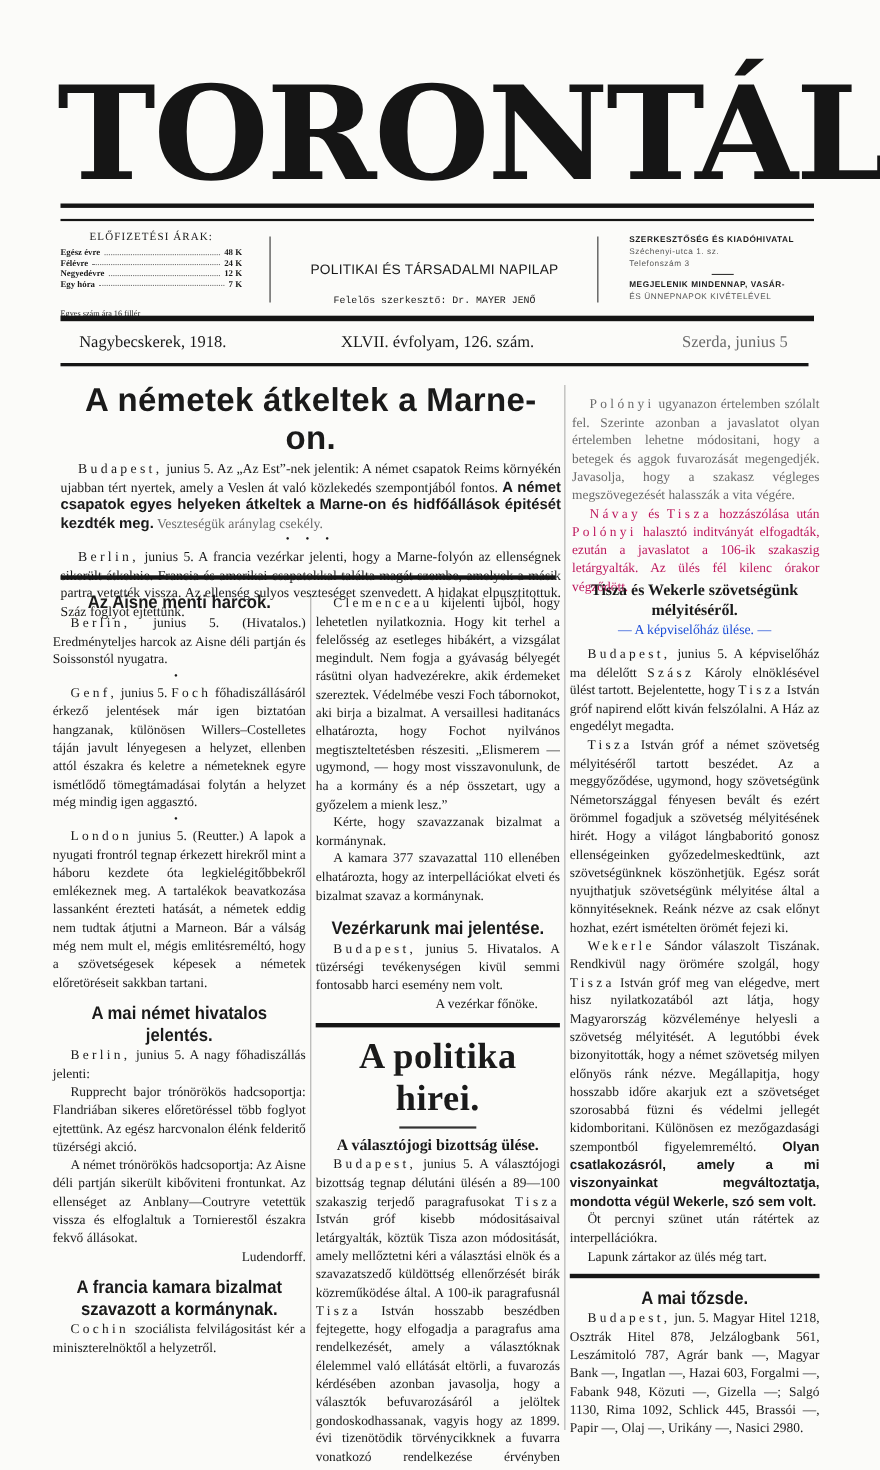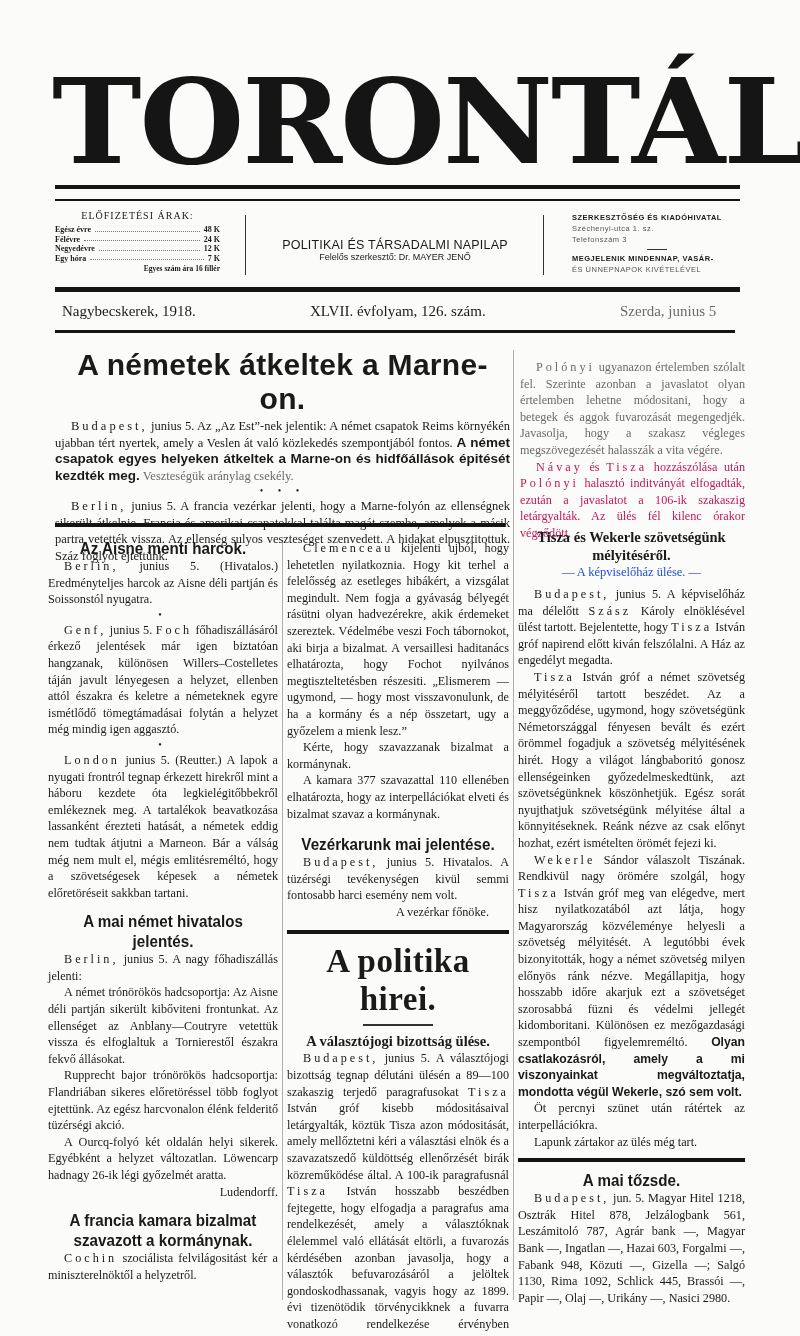--- a/index.html
+++ b/index.html
@@ -5,25 +5,25 @@
   html, body { margin:0; padding:0; }
   body { width:800px; height:1336px; background:#fbfbf9; color:#1a1a1a; font-family:"Liberation Serif", serif; position:relative; overflow:hidden; }
   .abs { position:absolute; }
   .masthead { left:52px; top:62px; width:700px; height:120px; font-family:"DejaVu Serif", serif; font-size:118px; font-weight:bold; letter-spacing:-2px; line-height:120px; color:#151515; transform:scaleX(1.02); transform-origin:left; white-space:nowrap; }
   .rule-thick { background:#151515; }
   .rule-deco { height:10px; border-top:4px solid #151515; border-bottom:2px solid #151515; }
   .hdr-col { font-size:9px; line-height:11px; }
   .prices h4 { margin:0 0 4px 0; font-size:10px; font-weight:normal; letter-spacing:1px; text-align:center; }
   .price-row { display:flex; justify-content:space-between; font-size:8px; line-height:9.5px; font-weight:bold; }
   .price-row .dots { flex:1; border-bottom:1px dotted #777; margin:0 4px 3px 4px; }
-  .price-note { text-align:right; font-size:7.5px; margin-top:0; font-weight:bold; }
+  .price-note { text-align:left; font-size:7.5px; margin-top:16px; font-weight:normal; }
   .vline { width:1px; background:#333; }
   .center-hdr { text-align:center; }
   .center-hdr .tag { font-family:"Liberation Sans", sans-serif; font-size:12.5px; letter-spacing:0.2px; }
-  .center-hdr .editor { font-family:Liberation Sans, sans-serif; font-size:9px; }
+  .center-hdr .editor { font-family:Liberation Mono, monospace; font-size:9px; margin-top:16px; }
   .right-hdr { font-family:"Liberation Sans", sans-serif; font-size:7.5px; line-height:11px; font-weight:bold; letter-spacing:0.5px; }
   .right-hdr .muted { color:#555; font-weight:normal;flex-direction:column; }
   .dateline { font-family:"Liberation Serif", serif; font-size:15px; }
   .lead-title { font-family:"Liberation Sans", sans-serif; font-weight:bold; font-size:30px; letter-spacing:0.3px; text-align:center; }
   .body-text { font-size:12.2px; line-height:16.6px; text-align:justify; }
   .body-text p { margin:0; text-indent:16px; }
   .sp { letter-spacing:3px; }
   .b { font-weight:bold; font-family:"Liberation Sans", sans-serif; }
   .faint { color:#6a6a6a; }
   .stars { text-align:center; font-size:10px; letter-spacing:6px; line-height:14px; }
@@ -76,21 +76,21 @@
       <span>Széchenyi-utca 1. sz.</span>
       <span>Telefonszám 3</span>
     </div>
   <div style="width:20px;border-top:1px solid #333;margin:4px 0 3px 75px;"></div>
   <div>MEGJELENIK MINDENNAP, VASÁR-</div>
   <div class="muted">ÉS ÜNNEPNAPOK KIVÉTELÉVEL</div>
 </div>
 
 <div class="abs rule-thick" style="left:55px;top:287px;width:685px;height:5px;"></div>
 
-<div class="abs dateline" style="left:62px;top:303px;">Nagybecskerek, 1918.</div>
+<div class="abs dateline" style="left:72px;top:303px;">Nagybecskerek, 1918.</div>
 <div class="abs dateline" style="left:310px;top:303px;">XLVII. évfolyam, 126. szám.</div>
 <div class="abs dateline faint" style="left:620px;top:303px;">Szerda, junius 5</div>
 <div class="abs rule-thick" style="left:55px;top:330px;width:680px;height:3px;"></div>
 
 <div class="abs" style="left:55px;top:348px;width:455px;">
   <div class="lead-title">A németek átkeltek a Marne-on.</div>
   <div class="body-text" style="font-size:12.5px;line-height:16.5px;margin-top:2px;">
     <p><span class="sp">Budapest,</span><span> junius 5. Az „Az Est”-nek jelentik: A német csapatok Reims környékén ujabban tért nyertek, amely a Veslen át való közlekedés szempontjából fontos. </span><span class="b" style="font-size:13.5px;">A német csapatok egyes helyeken átkeltek a Marne-on és hidfőállások épitését kezdték meg.</span><span class="faint"> Veszteségük aránylag csekély.</span></p>
     <div class="stars">• • •</div>
     <p><span class="sp">Berlin,</span><span> junius 5. A francia vezérkar jelenti, hogy a Marne-folyón az ellenségnek sikerült átkelnie. Francia és amerikai csapatokkal találta magát szembe, amelyek a másik partra vetették vissza. Az ellenség sulyos veszteséget szenvedett. A hidakat elpusztitottuk. Száz foglyot ejtettünk.</span></p>
@@ -106,23 +106,22 @@
 <div class="abs body-text" style="left:48px;top:538px;width:230px;">
   <div class="h2">Az Aisne menti harcok.</div>
   <p><span class="sp">Berlin,</span><span> junius 5. (Hivatalos.) Eredményteljes harcok az Aisne déli partján és Soissonstól nyugatra.</span></p>
   <div class="stars">•</div>
   <p><span class="sp">Genf,</span><span> junius 5. </span><span class="sp">Foch</span><span> főhadiszállásáról érkező jelentések már igen biztatóan hangzanak, különösen Willers–Costelletes táján javult lényegesen a helyzet, ellenben attól északra és keletre a németeknek egyre ismétlődő tömegtámadásai folytán a helyzet még mindig igen aggasztó.</span></p>
   <div class="stars">•</div>
   <p><span class="sp">London</span><span> junius 5. (Reutter.) A lapok a nyugati frontról tegnap érkezett hirekről mint a háboru kezdete óta legkielégitőbbekről emlékeznek meg. A tartalékok beavatkozása lassanként érezteti hatását, a németek eddig nem tudtak átjutni a Marneon. Bár a válság még nem mult el, mégis emlitésreméltó, hogy a szövetségesek képesek a németek előretöréseit sakkban tartani.</span></p>
 
   <div class="h2" style="margin-top:10px;">A mai német hivatalos jelentés.</div>
   <p><span class="sp">Berlin,</span><span> junius 5. A nagy főhadiszállás jelenti:</span></p>
+  <p>Rupprecht bajor trónörökös hadcsoportja: Flandriában sikeres előretöréssel több foglyot ejtettünk. Az egész harcvonalon élénk felderitő tüzérségi akció.</p>
   <p>A német trónörökös hadcsoportja: Az Aisne déli partján sikerült kibőviteni frontunkat. Az ellenséget az Anblany—Coutryre vetettük vissza és elfoglaltuk a Tornierestől északra fekvő állásokat.</p>
-  <p>Rupprecht bajor trónörökös hadcsoportja: Flandriában sikeres előretöréssel több foglyot ejtettünk. Az egész harcvonalon élénk felderitő tüzérségi akció.</p>
-  <p>A Ourcq-folyó két oldalán helyi sikerek. Egyébként a helyzet változatlan. Löwencarp hadnagy 26-ik légi győzelmét aratta.</p>
   <div class="sign">Ludendorff.</div>
 
   <div class="h2" style="margin-top:10px;">A francia kamara bizalmat szavazott a kormánynak.</div>
   <p><span class="sp">Cochin</span><span> szociálista felvilágositást kér a miniszterelnöktől a helyzetről.</span></p>
 </div>
 
 <div class="abs col-rule" style="left:282px;top:540px;width:1px;height:760px;opacity:0.35;"></div>
 
 <div class="abs body-text" style="left:287px;top:540px;width:222px;">
   <p><span class="sp">Clemenceau</span><span> kijelenti ujból, hogy lehetetlen nyilatkoznia. Hogy kit terhel a felelősség az esetleges hibákért, a vizsgálat megindult. Nem fogja a gyávaság bélyegét rásütni olyan hadvezérekre, akik érdemeket szereztek. Védelmébe veszi Foch tábornokot, aki birja a bizalmat. A versaillesi haditanács elhatározta, hogy Fochot nyilvános megtiszteltetésben részesiti. „Elismerem — ugymond, — hogy most visszavonulunk, de ha a kormány és a nép összetart, ugy a győzelem a mienk lesz.”</span></p>

